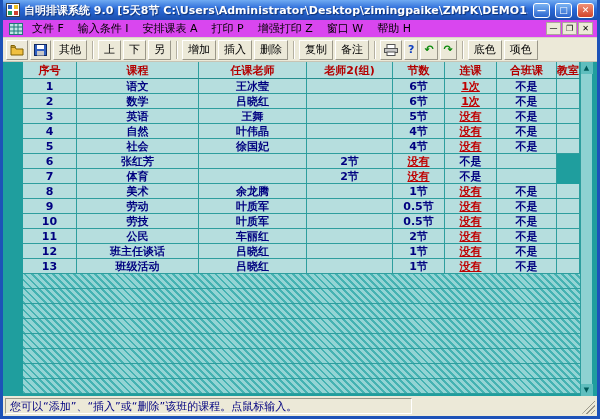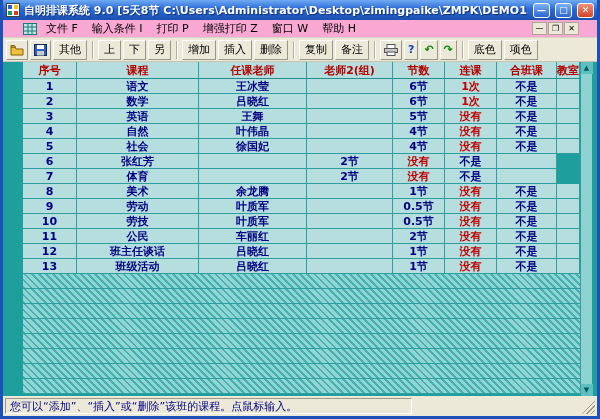--- a/index.html
+++ b/index.html
@@ -20,21 +20,21 @@
   .title-text { flex: 1; white-space: nowrap; overflow: hidden; text-shadow: 1px 1px 1px #103070; }
   .winbtn {
     width: 17px; height: 15px; border-radius: 3px; border: 1px solid #fff;
     background: linear-gradient(180deg,#7AB2F2,#2C66CE);
     color: #fff; font-size: 9px; line-height: 12px; text-align: center; margin-left: 1px; cursor: default;
   }
   .winbtn.close { background: linear-gradient(180deg,#F09178,#D2442A); }
   
   .menubar {
     height: 18px; flex: 0 0 18px; display: flex; align-items: center;
-    font-size: 11px; padding: 0 18px; background: #f9a8d4; border-bottom: 1px solid #D8D4C4;
+    font-size: 11px; padding: 0 4px; background: #d946ef; border-bottom: 1px solid #D8D4C4;
   }
   .menu-item { padding: 1px 7px; color: #000; white-space: nowrap; }
   .menu-spacer { flex: 1; }
   .mdi-btn { width: 15px; height: 13px; font-size: 8px; line-height: 11px; text-align: center;
     border: 1px solid #ACA899; background: #ECE9D8; margin-left: 1px; }
   .mdi-icon { width: 14px; height: 12px; margin: 0 2px; }
   
   .toolbar {
     height: 24px; flex: 0 0 24px; display: flex; align-items: center; gap: 2px;
     padding: 0 3px; font-size: 11px; background: #ECE9D8; border-bottom: 1px solid #C8C4B4;
@@ -54,21 +54,21 @@
   .hrow, .trow { display: grid; grid-template-columns: 54px 122px 108px 86px 52px 52px 60px 1fr; }
   .hrow { height: 17px; }
   .trow { height: 15px; }
   .cell {
     border-right: 1px solid #2E9E9E; border-bottom: 1px solid #2E9E9E;
     background: #B6DEDE; font-size: 11px; font-weight: bold; color: #000080;
     display: flex; align-items: center; justify-content: center;
     overflow: hidden; white-space: nowrap;
   }
   .hrow .cell { color: #B40000; border-bottom: 1px solid #238C8C; }
-  .trow .c5 { color: #C00000; }
+  .trow .c5 { color: #C00000; text-decoration: underline; }
   .erow {
     height: 15px; border-bottom: 1px solid #2E9E9E;
     background: repeating-linear-gradient(45deg,#45B2B2 0 2px,#93D4D4 2px 5px);
   }
   .vscroll {
     width: 12px; flex: 0 0 12px; background: #8ED2D2; border-left: 1px solid #2E9E9E;
     display: flex; flex-direction: column; justify-content: space-between; align-items: center;
   }
   .scroll-arrow { width: 12px; height: 12px; background: #5FBEBE; color: #005A5A;
     font-size: 7px; line-height: 12px; text-align: center; }
@@ -106,20 +106,21 @@
     <span class="winbtn close">✕</span>
   </div>
 
   <div class="menubar">
     <svg class="mdi-icon" width="14" height="12" viewBox="0 0 14 12">
       <rect x="0.5" y="0.5" width="13" height="11" fill="#BFE6E6" stroke="#207878"></rect>
       <path d="M0 4 H14 M0 8 H14 M5 0 V12 M9 0 V12" stroke="#207878" stroke-width="1" fill="none"></path>
     </svg>
     <span class="menu-item">文件 F</span>
     <span class="menu-item">输入条件 I</span>
+    <span class="menu-item">安排课表 A</span>
     <span class="menu-item">打印 P</span>
     <span class="menu-item">增强打印 Z</span>
     <span class="menu-item">窗口 W</span>
     <span class="menu-item">帮助 H</span>
     <span class="menu-spacer"></span>
     <span class="mdi-btn">—</span>
     <span class="mdi-btn">❐</span>
     <span class="mdi-btn">✕</span>
   </div>
 

